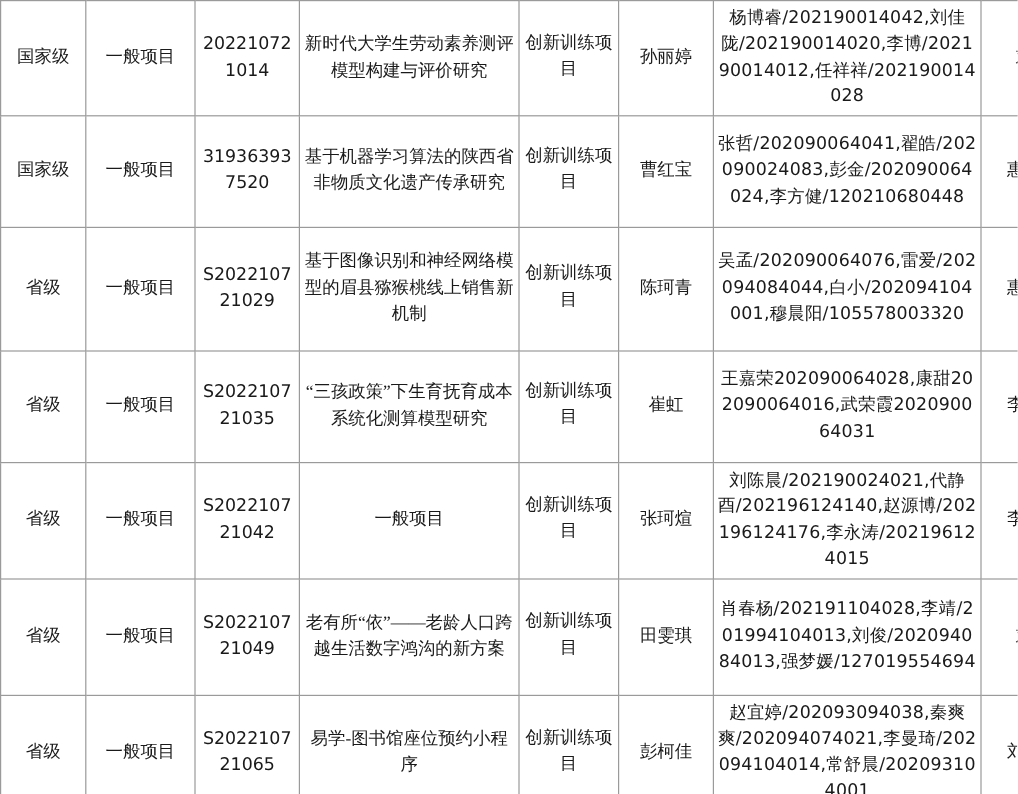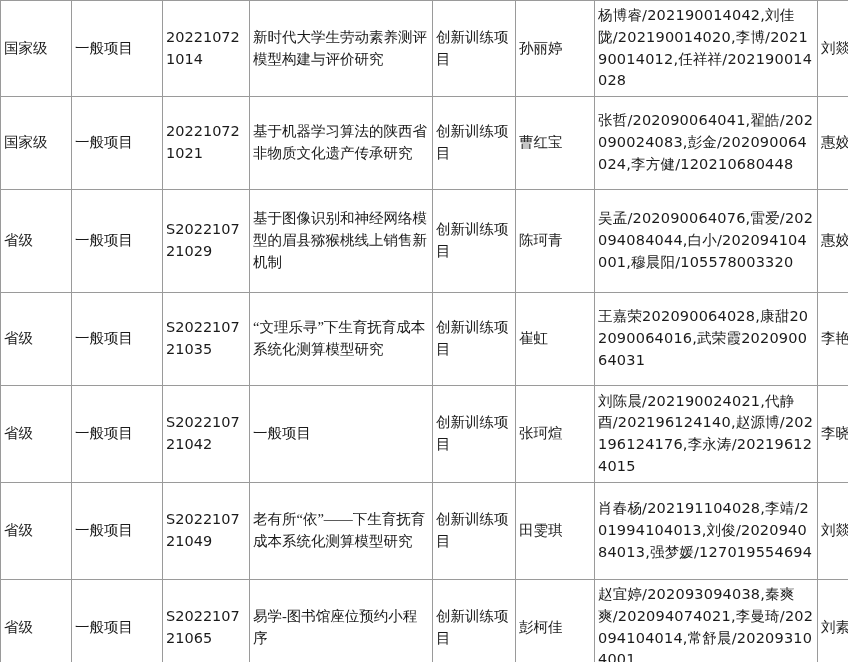--- a/index.html
+++ b/index.html
@@ -25,36 +25,36 @@
     table-layout: fixed;
     background: #ffffff;
   }
   table.grid td {
     border: 1px solid #9a9a9a;
     font-size: 14.5px;
     color: #1a1a1a;
     line-height: 1.5;
     padding: 4px 3px;
     vertical-align: middle;
-    text-align: left;
+    text-align: center;
     word-break: break-all;
     overflow: hidden;
   }
   td.c-level      { width: 64px;  }
   td.c-type       { width: 84px;  }
   td.c-code       { width: 80px;  }
   td.c-title      { width: 176px; }
   td.c-cat        { width: 76px;  }
   td.c-leader     { width: 72px;  }
   td.c-members    { width: 216px; letter-spacing: 0.2px; }
   td.c-advisor    { width: 80px;  }
 
   td.c-title { line-height: 1.55; font-family: Liberation Serif, serif; }
   td.c-members { line-height: 1.6; font-size: 14px; }
-  td.c-cat { font-size: 14px; line-height: 1.45; }
+  td.c-cat { font-size: 14px; line-height: 1.45; font-family: Liberation Mono, monospace; }
   td.c-code { font-size: 14px; margin-top: 20px; }
 
   
   tr.r0 td { height: 84px; }
   tr.r1 td { height: 84px; }
   tr.r2 td { height: 94px; }
   tr.r3 td { height: 84px; }
   tr.r4 td { height: 88px; }
   tr.r5 td { height: 88px; }
   tr.r6 td { height: 84px; }
@@ -75,62 +75,62 @@
         <td class="c-code">202210721014</td>
         <td class="c-title">新时代大学生劳动素养测评模型构建与评价研究</td>
         <td class="c-cat">创新训练项目</td>
         <td class="c-leader">孙丽婷</td>
         <td class="c-members">杨博睿/202190014042,刘佳陇/202190014020,李博/202190014012,任祥祥/202190014028</td>
         <td class="c-advisor">刘燚</td>
       </tr>
       <tr class="r1">
         <td class="c-level">国家级</td>
         <td class="c-type">一般项目</td>
-        <td class="c-code">202210721021</td>
+        <td class="c-code">319363937520</td>
         <td class="c-title">基于机器学习算法的陕西省非物质文化遗产传承研究</td>
         <td class="c-cat">创新训练项目</td>
         <td class="c-leader">曹红宝</td>
         <td class="c-members">张哲/202090064041,翟皓/202090024083,彭金/202090064024,李方健/120210680448</td>
         <td class="c-advisor">惠姣姣</td>
       </tr>
       <tr class="r2">
         <td class="c-level">省级</td>
         <td class="c-type">一般项目</td>
         <td class="c-code">S202210721029</td>
         <td class="c-title">基于图像识别和神经网络模型的眉县猕猴桃线上销售新机制</td>
         <td class="c-cat">创新训练项目</td>
         <td class="c-leader">陈珂青</td>
         <td class="c-members">吴孟/202090064076,雷爱/202094084044,白小/202094104001,穆晨阳/105578003320</td>
         <td class="c-advisor">惠姣姣</td>
       </tr>
       <tr class="r3">
         <td class="c-level">省级</td>
         <td class="c-type">一般项目</td>
         <td class="c-code">S202210721035</td>
-        <td class="c-title">“文理乐寻”下生育抚育成本系统化测算模型研究</td>
+        <td class="c-title">“三孩政策”下生育抚育成本系统化测算模型研究</td>
         <td class="c-cat">创新训练项目</td>
         <td class="c-leader">崔虹</td>
         <td class="c-members">王嘉荣202090064028,康甜202090064016,武荣霞202090064031</td>
         <td class="c-advisor">李艳颖</td>
       </tr>
       <tr class="r4">
         <td class="c-level">省级</td>
         <td class="c-type">一般项目</td>
         <td class="c-code">S202210721042</td>
         <td class="c-title">一般项目</td>
         <td class="c-cat">创新训练项目</td>
         <td class="c-leader">张珂煊</td>
         <td class="c-members">刘陈晨/202190024021,代静酉/202196124140,赵源博/202196124176,李永涛/202196124015</td>
         <td class="c-advisor">李晓波</td>
       </tr>
       <tr class="r5">
         <td class="c-level">省级</td>
         <td class="c-type">一般项目</td>
         <td class="c-code">S202210721049</td>
-        <td class="c-title">老有所“依”——下生育抚育成本系统化测算模型研究</td>
+        <td class="c-title">老有所“依”——老龄人口跨越生活数字鸿沟的新方案</td>
         <td class="c-cat">创新训练项目</td>
         <td class="c-leader">田雯琪</td>
         <td class="c-members">肖春杨/202191104028,李靖/201994104013,刘俊/202094084013,强梦媛/127019554694</td>
         <td class="c-advisor">刘燚</td>
       </tr>
       <tr class="r6">
         <td class="c-level">省级</td>
         <td class="c-type">一般项目</td>
         <td class="c-code">S202210721065</td>
         <td class="c-title">易学-图书馆座位预约小程序</td>

